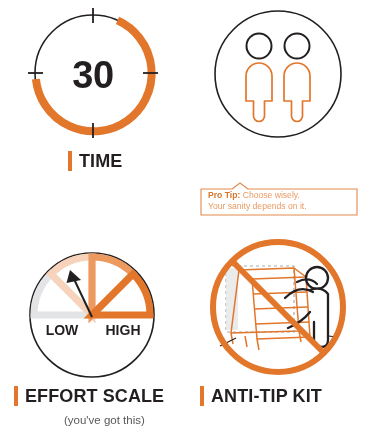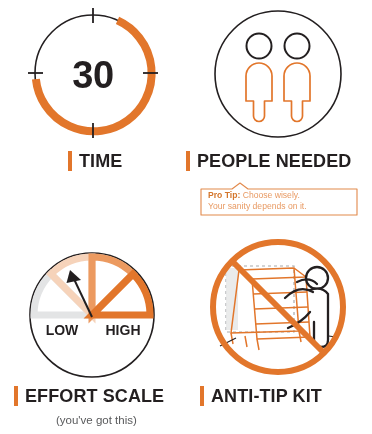--- a/index.html
+++ b/index.html
@@ -66,21 +66,21 @@
     font-size:8.6px;
     line-height:11.2px;
     color:#E89A63;
     white-space:nowrap;
   }
   .protip .txt b{color:#D4762B;font-weight:700;}
 
   
   #p-effort .art{position:absolute;left:18px;top:8px;width:148px;height:146px;}
   #p-effort .label-row{left:14px;top:152px;}
-  #p-effort .sub-row{position:absolute;left:56px;top:176px;text-align:right;}
+  #p-effort .sub-row{position:absolute;left:64px;top:176px;text-align:right;}
 
   
   #p-antitip .art{position:absolute;left:16px;top:4px;width:152px;height:150px;}
   #p-antitip .label-row{left:14px;top:152px;}
 </style>
 </head>
 <body>
 
 <div class="grid">
 
@@ -114,24 +114,20 @@
         <circle cx="76" cy="70" r="63" fill="none" stroke="#231F20" stroke-width="1.6"></circle>
 
         <circle cx="57" cy="42" r="12.5" fill="none" stroke="#231F20" stroke-width="2"></circle>
         <path d="M 44 72 a 13 13 0 0 1 26 0 L 70 97 L 62.5 97 L 62.5 112
                  a 5.5 5.5 0 0 1 -11 0 L 51.5 97 L 44 97 Z" fill="none" stroke="#E2762B" stroke-width="1.7" stroke-linejoin="round"></path>
 
         <circle cx="95" cy="42" r="12.5" fill="none" stroke="#231F20" stroke-width="2"></circle>
         <path d="M 82 72 a 13 13 0 0 1 26 0 L 108 97 L 100.5 97 L 100.5 112
                  a 5.5 5.5 0 0 1 -11 0 L 89.5 97 L 82 97 Z" fill="none" stroke="#E2762B" stroke-width="1.7" stroke-linejoin="round"></path>
       </svg>
-    </div>
-    <div class="label-row">
-      <span class="accent-bar"></span>
-      <span class="label-text">PEOPLE NEEDED</span>
     </div>
   </div>
 
   <div class="panel" id="p-effort">
     <div class="art">
       <svg viewBox="0 0 148 146" width="148" height="146">
         <circle cx="74" cy="73" r="62" fill="none" stroke="#231F20" stroke-width="1.6"></circle>
 
         <g fill="none" stroke-width="7" stroke-linejoin="miter">
           <path d="M 74 73 L 16 73 A 58 58 0 0 1 33 32 Z" stroke="#E3E4E5"></path>

